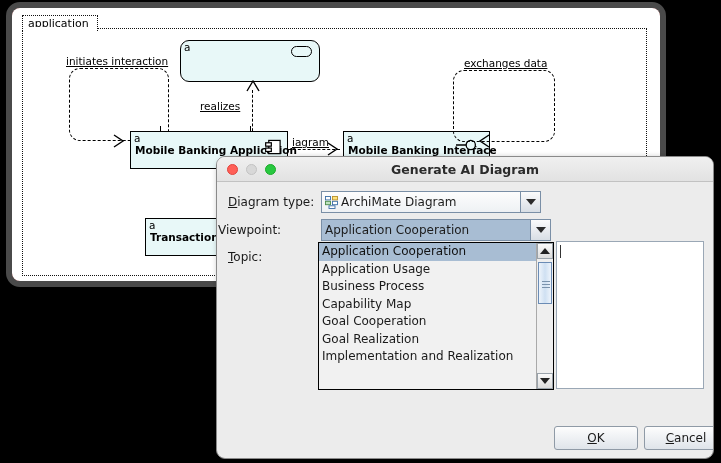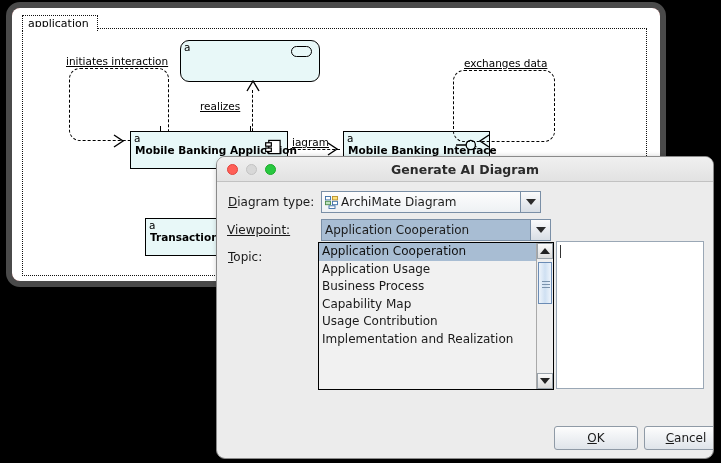--- a/index.html
+++ b/index.html
@@ -303,21 +303,21 @@
             <rect x="7.5" y="5.3" width="5" height="3.4" fill="#fff" stroke="#3b6ea5" stroke-width="0.9"></rect>
             <rect x="4" y="9.8" width="6" height="2.7" fill="#fff" stroke="#3b6ea5" stroke-width="0.9"></rect>
           </svg>
           <span>ArchiMate Diagram</span>
         </span>
         <span class="arrowbtn">
           <span class="caret-down"></span>
         </span>
       </div>
 
-      <div class="field-label" style="left:10px; top:41px;text-decoration:underline;">Viewpoint:</div>
+      <div class="field-label" style="left:1px; top:41px;">Viewpoint:</div>
       <div class="combo selected" style="left:104px; top:37px; width:230px;">
         <span class="txt">
           <span>Application Cooperation</span>
         </span>
         <span class="arrowbtn">
           <span class="caret-down"></span>
         </span>
       </div>
 
       <div class="field-label" style="left:11px; top:68px;">
@@ -342,21 +342,22 @@
   <div class="topic-area" style="left:556px; top:241px; width:148px; height:148px;">
     <span class="topic-caret"></span>
   </div>
 
   <div class="dropdown">
     <div class="dd-list">
       <div class="dd-item sel">Application Cooperation</div>
       <div class="dd-item">Application Usage</div>
       <div class="dd-item">Business Process</div>
       <div class="dd-item">Capability Map</div>
-      <div class="dd-item">Usage Contribution</div>
+      <div class="dd-item">Goal Cooperation</div>
+      <div class="dd-item">Goal Realization</div>
       <div class="dd-item">Implementation and Realization</div>
     </div>
     <div class="dd-scroll">
       <div class="sb-btn sb-up">
           <span class="sb-tri-up"></span>
         </div>
       <div class="sb-thumb">
           <span class="sb-grip"></span>
         </div>
       <div class="sb-btn sb-dn">

